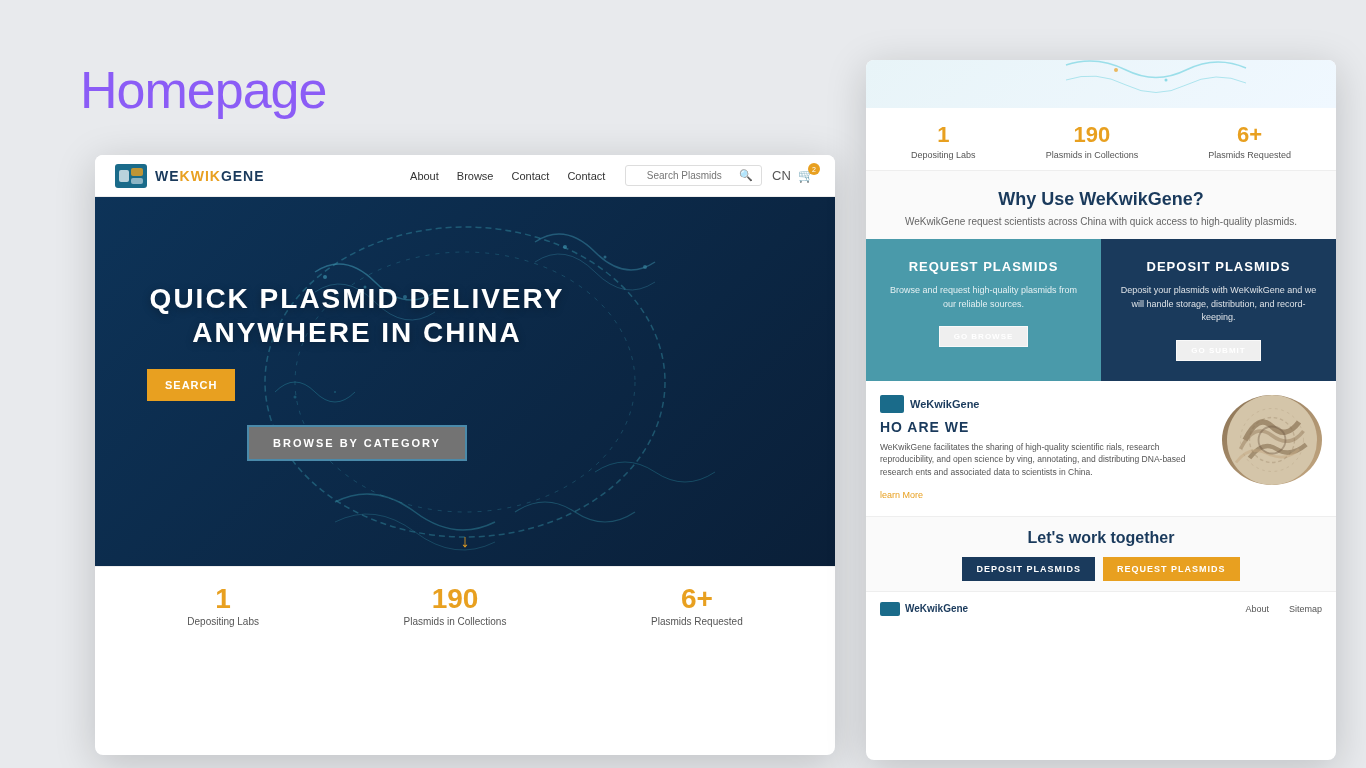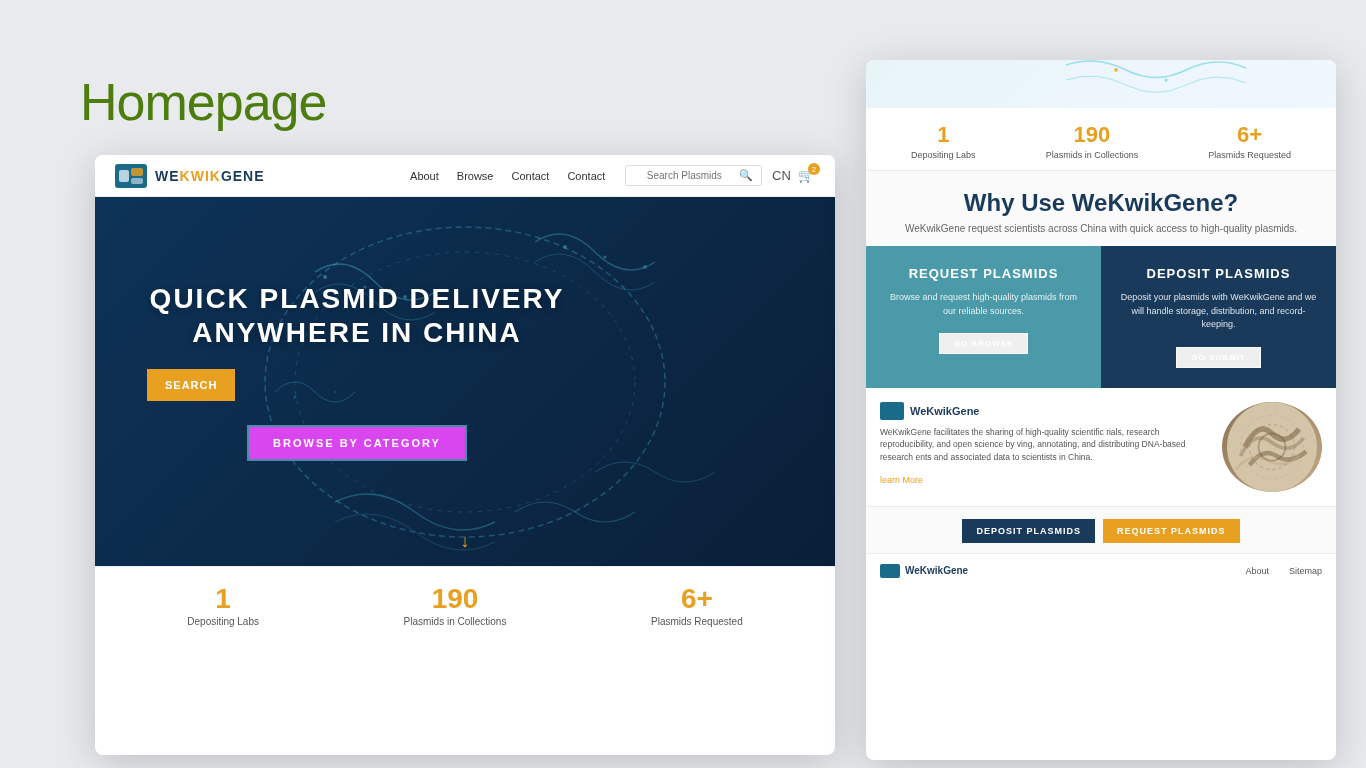--- a/index.html
+++ b/index.html
@@ -10,25 +10,25 @@
       height: 768px;
       overflow: hidden;
       display: flex;
       align-items: center;
       justify-content: center;
       position: relative;
     }
 
     .page-label {
       position: absolute;
-      top: 72px;
+      top: 60px;
       left: 80px;
       font-size: 52px;
       font-weight: 300;
-      color: #4d7c0f;
+      color: #8b5cf6;
       letter-spacing: -1px;
     }
 
     .browser-container {
       position: absolute;
       top: 155px;
       left: 95px;
       width: 740px;
       height: 600px;
       background: #fff;
@@ -179,21 +179,21 @@
       color: #fff;
       border: none;
       padding: 10px 18px;
       font-size: 11px;
       font-weight: 700;
       letter-spacing: 1px;
       cursor: pointer;
     }
     .hero-browse-btn {
       display: inline-block;
-      background: #d946ef;
+      background: #737373;
       border: 2px solid #4a8aaa;
       color: #fff;
       padding: 10px 24px;
       font-size: 11px;
       font-weight: 700;
       letter-spacing: 2px;
       cursor: pointer;
       margin-top: 6px;
     }
     .hero-arrow {
@@ -252,21 +252,21 @@
     .rp-stat-number { font-size: 22px; font-weight: 700; color: #e8a020; text-align: center; }
     .rp-stat-label { font-size: 9px; color: #555; text-align: center; margin-top: 2px; }
 
     
     .rp-why {
       text-align: center;
       padding: 18px 20px 10px;
       background: #fafafa;
     }
     .rp-why-title {
-      font-size: 24px;
+      font-size: 18px;
       font-weight: 700;
       color: #1a3a5c;
       margin-bottom: 5px;
     }
     .rp-why-subtitle {
       font-size: 10px;
       color: #666;
       line-height: 1.4;
     }
 
@@ -587,39 +587,41 @@
       <button class="rp-card-btn">GO SUBMIT</button>
     </div>
   </div>
 
   <div class="rp-who">
     <div class="rp-who-left">
       <div class="rp-who-logo">
         <div class="rp-who-logo-box"></div>
         <span class="rp-who-logo-text">WeKwikGene</span>
       </div>
+      <div class="rp-who-title">HO ARE WE</div>
       <div class="rp-who-text">WeKwikGene facilitates the sharing of high-quality scientific rials, research reproducibility, and open science by ving, annotating, and distributing DNA-based research ents and associated data to scientists in China.</div>
       <a class="rp-who-link">learn More</a>
     </div>
     <div class="rp-who-img">
       
       <svg viewBox="0 0 100 100" fill="none" xmlns="http://www.w3.org/2000/svg">
         <circle cx="50" cy="50" r="50" fill="#d4c5a9"></circle>
         <path d="M20,50 Q35,20 50,35 Q65,50 80,30" stroke="#8B7355" stroke-width="6" fill="none" opacity="0.7"></path>
         <path d="M15,60 Q30,30 50,45 Q70,60 85,40" stroke="#a0896a" stroke-width="4" fill="none" opacity="0.6"></path>
         <path d="M25,70 Q40,50 55,60 Q70,70 88,55" stroke="#8B7355" stroke-width="5" fill="none" opacity="0.65"></path>
         <path d="M10,75 Q25,55 45,65 Q65,75 80,60" stroke="#c4a882" stroke-width="3" fill="none" opacity="0.5"></path>
         <circle cx="50" cy="50" r="15" fill="none" stroke="#6b5540" stroke-width="2" opacity="0.4"></circle>
         <circle cx="50" cy="50" r="25" fill="none" stroke="#8B7355" stroke-width="1.5" stroke-dasharray="4 3" opacity="0.3"></circle>
         <circle cx="50" cy="50" r="35" fill="none" stroke="#a0896a" stroke-width="1" stroke-dasharray="3 4" opacity="0.25"></circle>
       </svg>
     </div>
   </div>
 
   <div class="rp-work">
+    <div class="rp-work-title">Let's work together</div>
     <div class="rp-work-btns">
       <button class="rp-work-btn-dark">DEPOSIT PLASMIDS</button>
       <button class="rp-work-btn-orange">REQUEST PLASMIDS</button>
     </div>
   </div>
 
   <div class="rp-footer">
     <div class="rp-footer-logo">
       <div class="rp-footer-logo-box"></div>
       <span class="rp-footer-logo-text">WeKwikGene</span>

